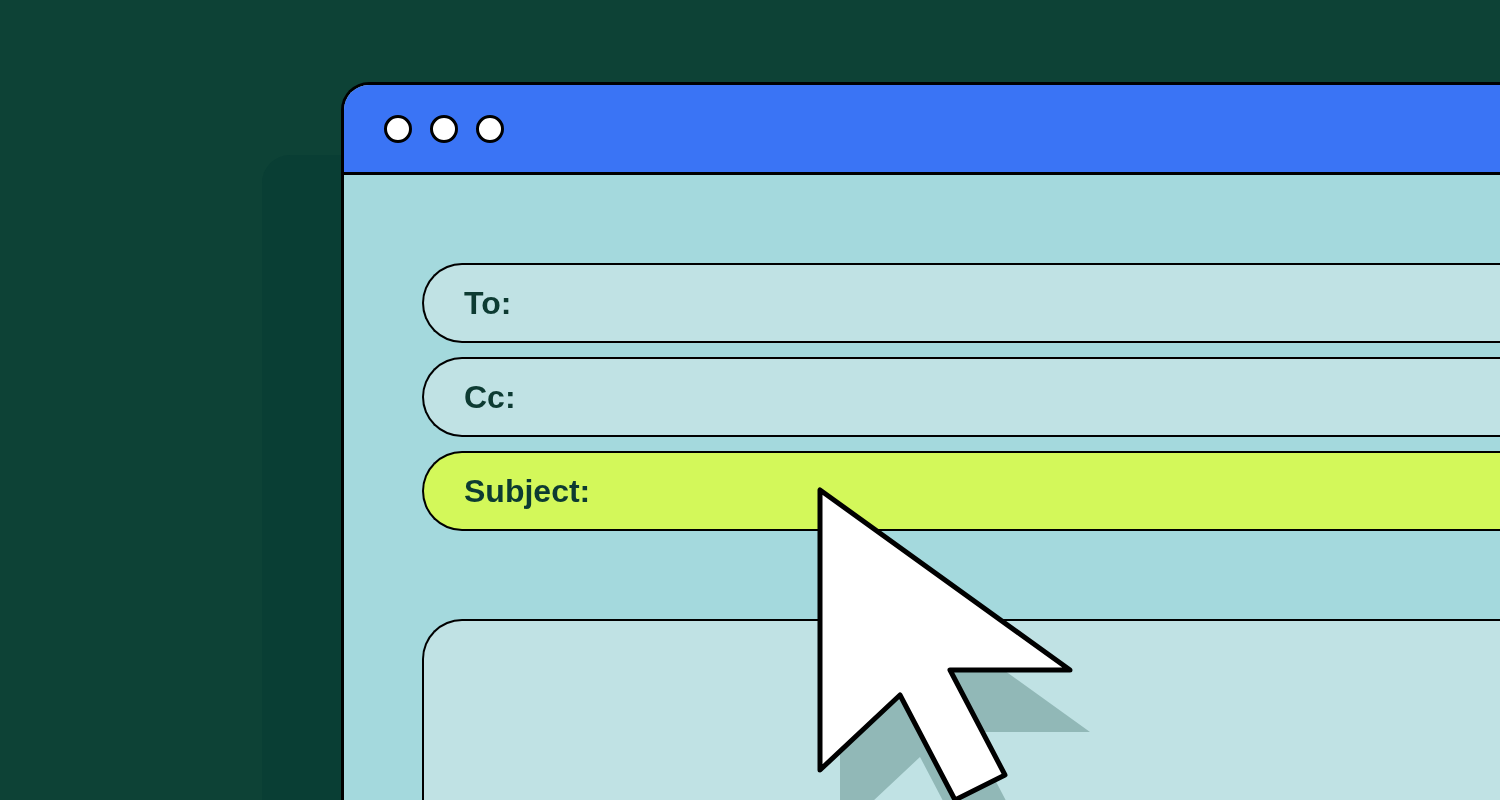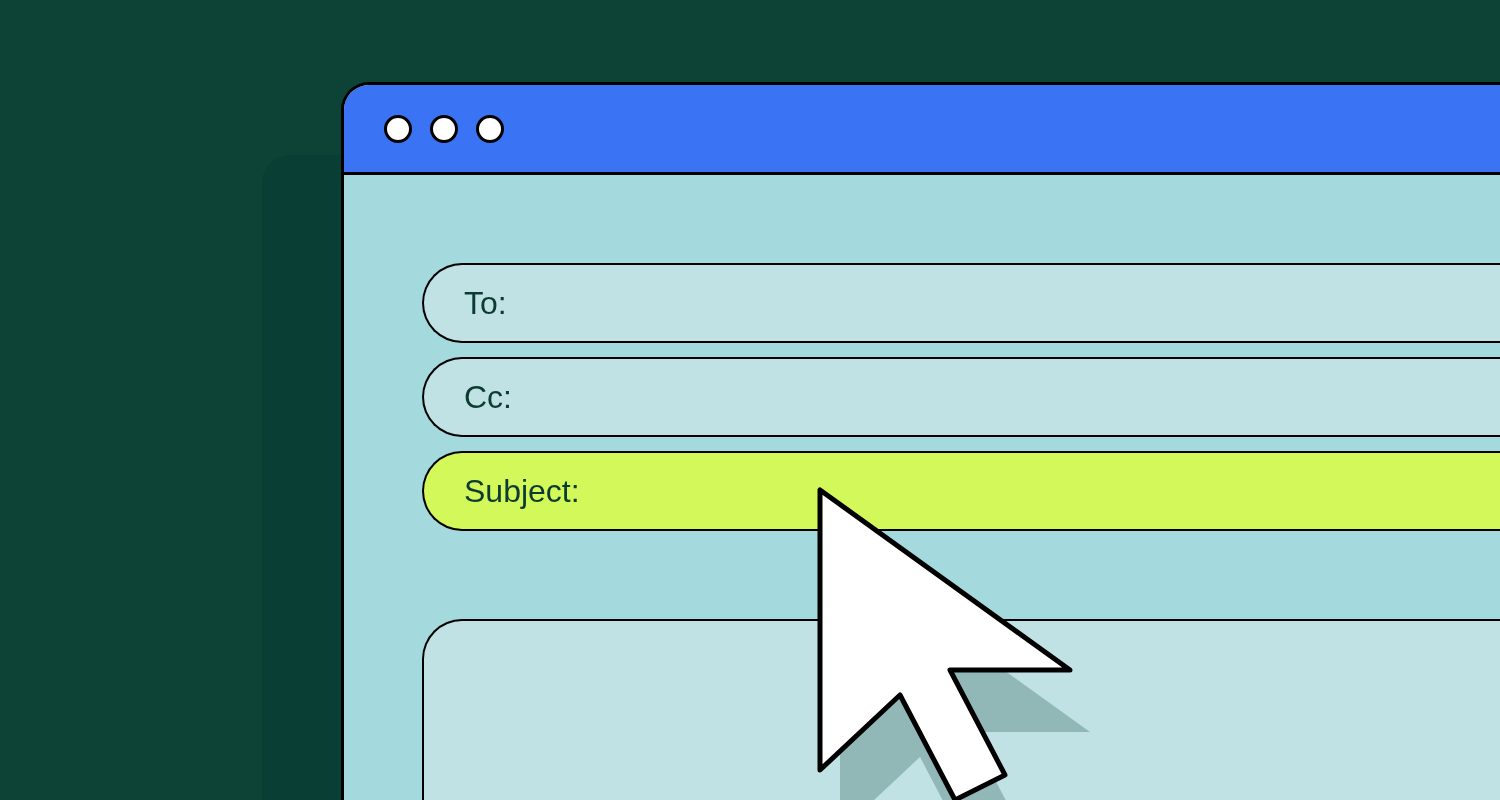--- a/index.html
+++ b/index.html
@@ -74,21 +74,21 @@
       padding-left: 40px;
       margin-bottom: 14px;
     }
     
     .field.highlighted {
       background: #d3f85a;
     }
     
     .field-label {
       font-size: 32px;
-      font-weight: normal;
+      font-weight: bold;
       color: #0d3b32;
     }
     
     .body-area {
       height: 200px;
       background: #c0e2e4;
       border: 2.5px solid #000;
       border-right: none;
       border-bottom: none;
       border-radius: 40px 0 0 0;

